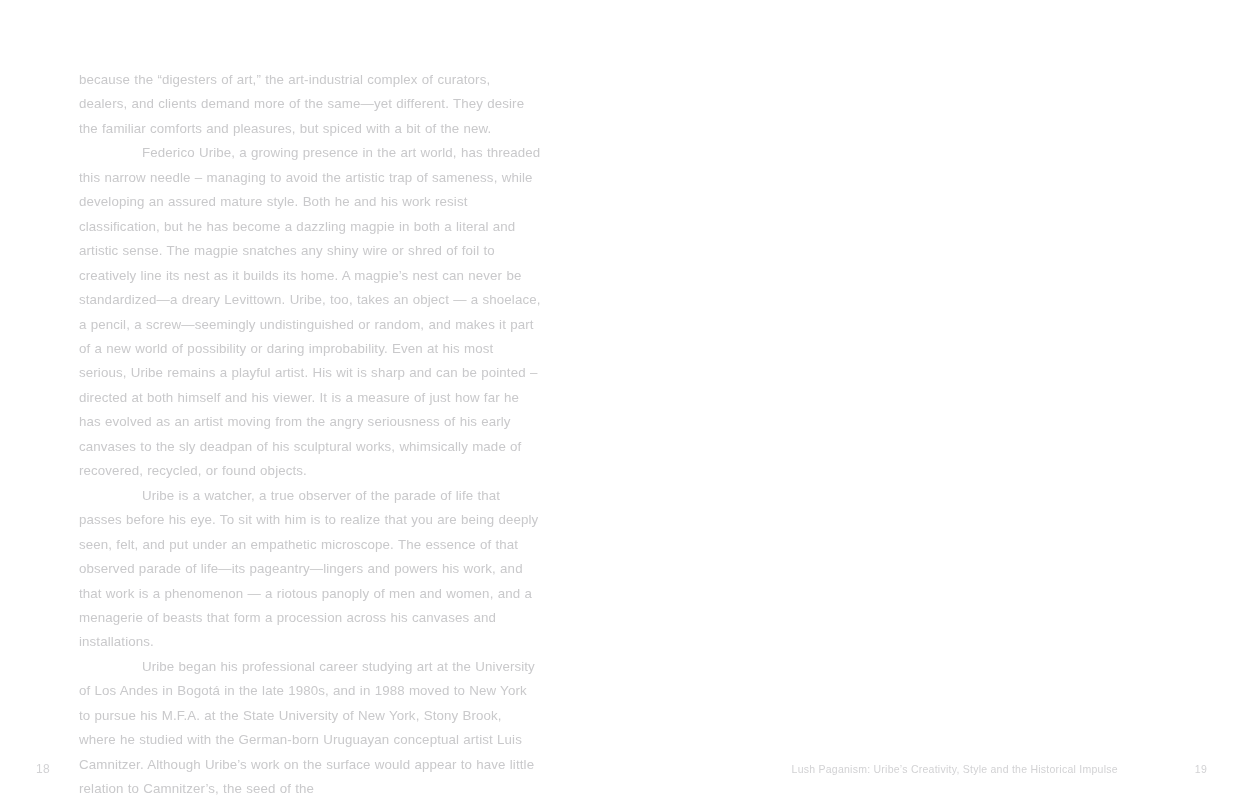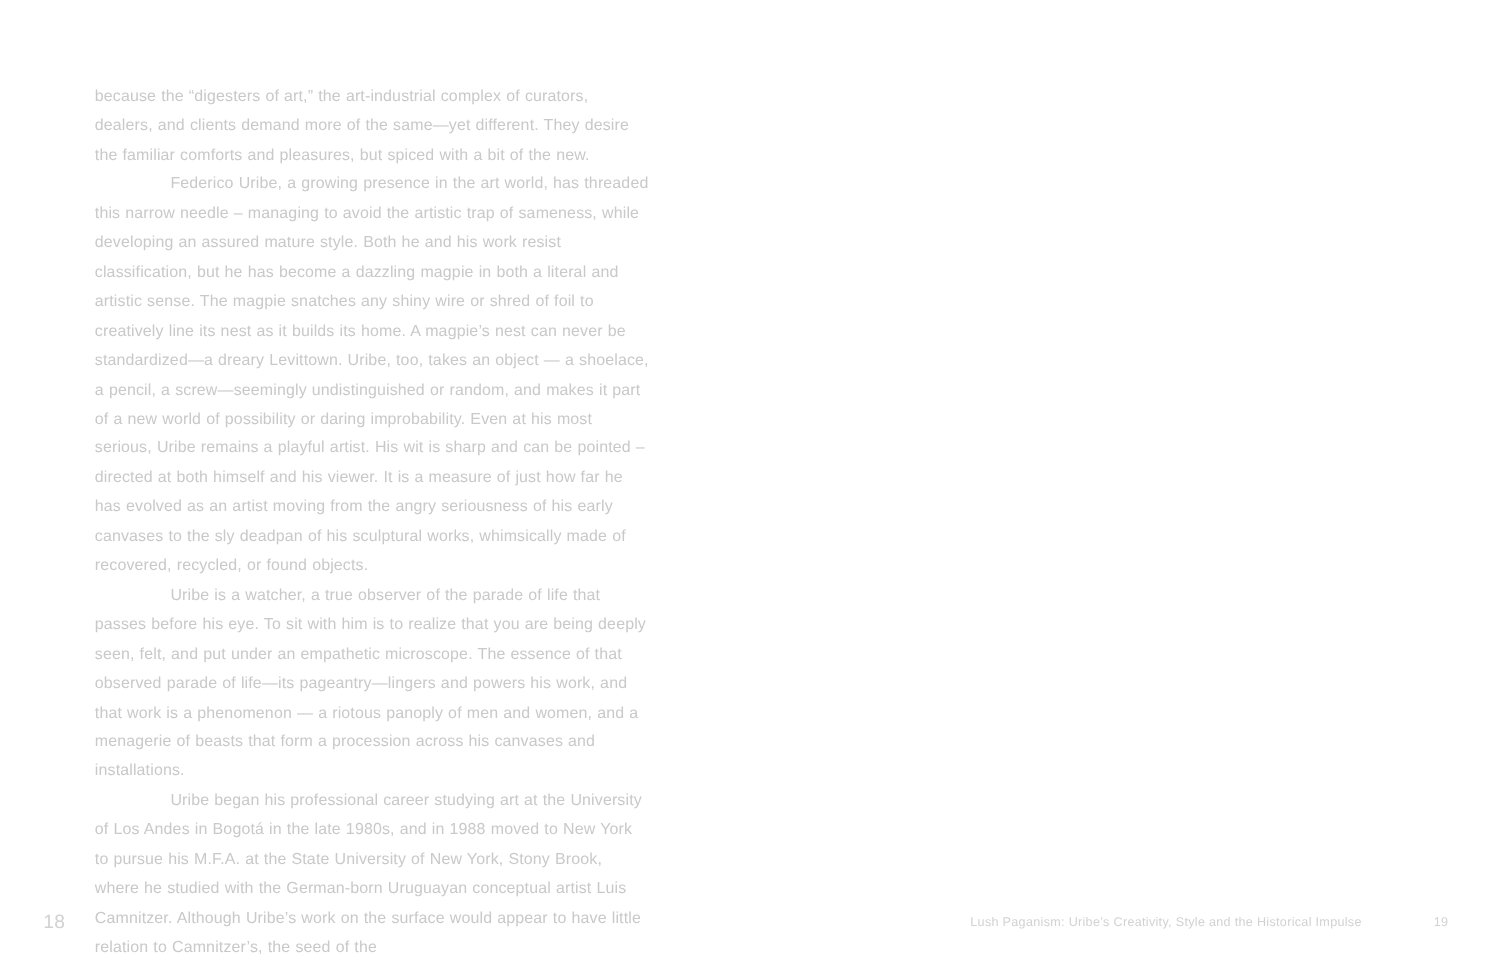--- a/index.html
+++ b/index.html
@@ -58,42 +58,42 @@
     padding: 0;
   }
   .para + .para {
     text-indent: 63px;
   }
 
   
   .footer-folio {
     position: absolute;
     color: #d2d2d4;
-    font-size: 16px;
+    font-size: 12px;
     line-height: 14px;
     letter-spacing: 0.3px;
     white-space: nowrap;
   }
   .footer-folio.verso-folio {
     left: 36px;
     top: 762px;
   }
   .footer-running {
     position: absolute;
     top: 762px;
     right: 36px;
     color: #d2d2d4;
     font-size: 10.5px;
     line-height: 14px;
     letter-spacing: 0.25px;
     white-space: nowrap;
     display: flex;
     flex-direction: row;
     align-items: baseline;
-    gap: 20px;
+    gap: 37px;
   }
   .footer-running .running-title { display: inline-block; }
   .footer-running .running-folio { display: inline-block; margin-left: 40px; }
 </style>
 </head>
 <body>
 
 <div id="page">
 
   <div class="spread">

